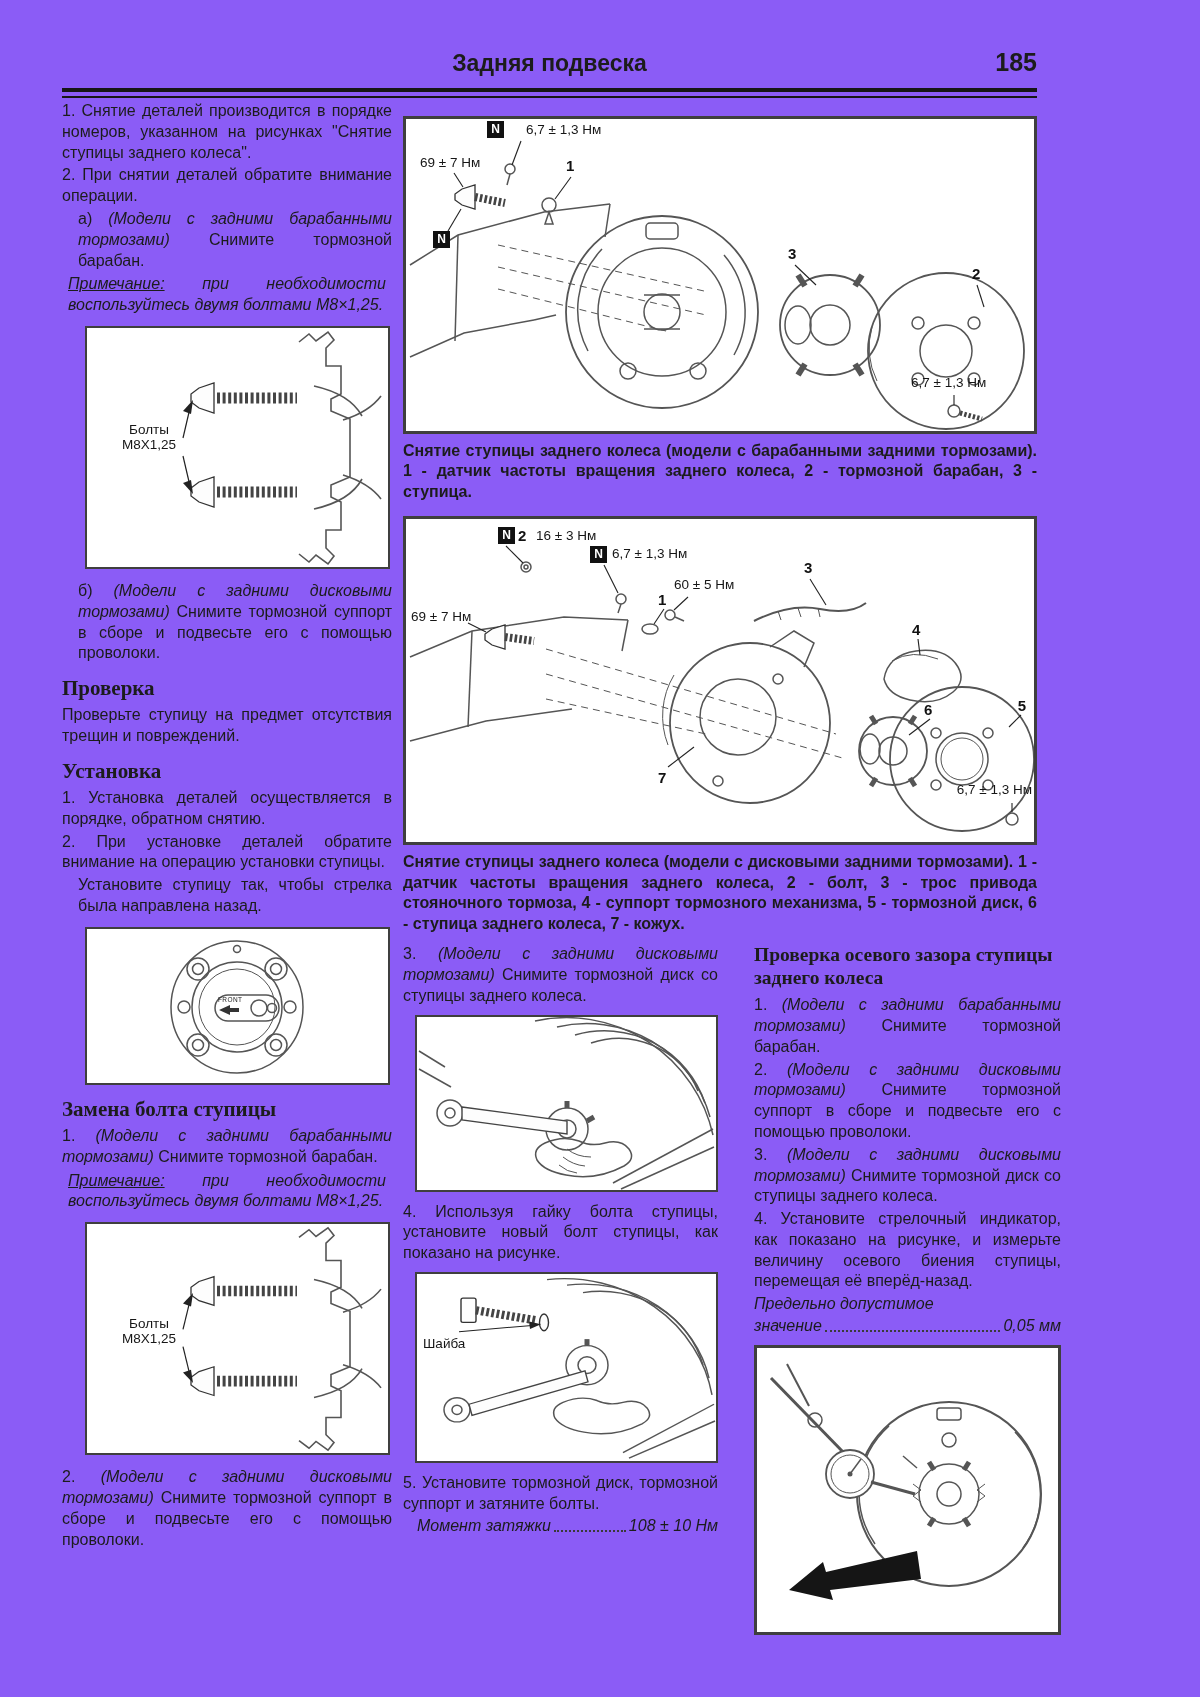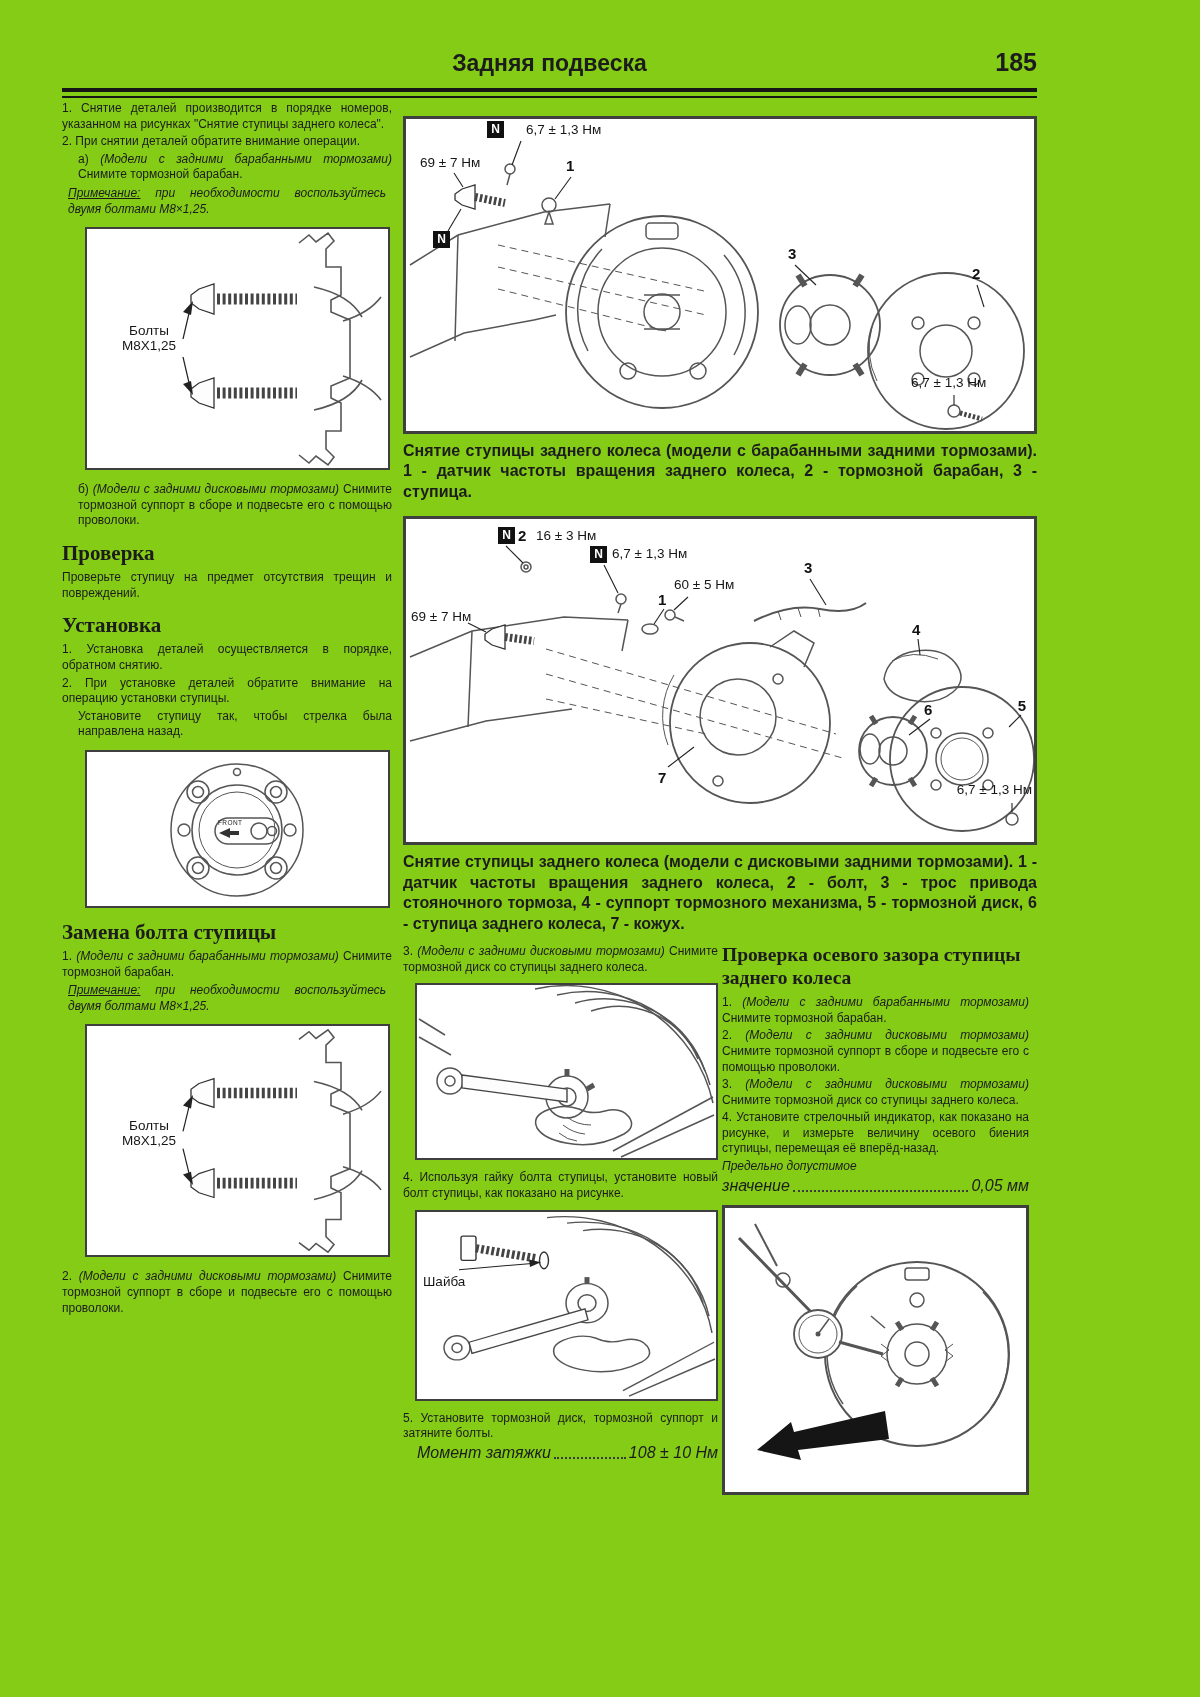--- a/index.html
+++ b/index.html
@@ -1,42 +1,42 @@
 <!DOCTYPE html>
 <html><head>
 <meta charset="utf-8">
 <style>
   html,body{margin:0;padding:0;background:#ddd;}
-  .page{position:relative;width:1200px;height:1697px;background:#84cc16;overflow:hidden;
+  .page{position:relative;width:1200px;height:1697px;background:#8b5cf6;overflow:hidden;
         font-family:"Liberation Sans",sans-serif;color:#1c1c1c;}
   .hdr{position:absolute;left:62px;top:50px;width:975px;height:36px;}
   .hdr-title{position:absolute;left:0;right:0;text-align:center;font-size:23px;font-weight:bold;}
   .hdr-page{position:absolute;right:0;top:-2px;font-size:25px;font-weight:bold;}
   .rule{position:absolute;left:62px;top:88px;width:975px;height:4px;border-top:4px solid #161616;border-bottom:2px solid #161616;}
   .col-left{position:absolute;left:62px;top:101px;width:330px;}
   .area-right{position:absolute;left:403px;top:108px;width:634px;}
-  .p{font-size:12px;line-height:1.3;margin:0 0 2px;text-align:justify;}
+  .p{font-size:16px;line-height:1.3;margin:0 0 2px;text-align:justify;}
   .ind{padding-left:16px;}
   .it{font-style:italic;}
   .note{font-style:italic;margin:3px 6px 6px;}
   .note .u{text-decoration:underline;}
   .h2{font-weight:bold;font-size:21px;margin:12px 0 5px;line-height:1.15;font-family:Liberation Serif, serif;}
   .h2.rc{font-size:19.5px;margin:0 0 6px;}
   .figure{position:relative;border:2px solid #3f3f3f;background:#fff;box-sizing:border-box;
           width:305px;margin:10px 0 12px 23px;}
   .figure.wide{width:634px;border-width:3px;margin:8px 0 0 0;}
   .figure.mid{width:303px;margin:8px 0 10px 12px;}
   .figure.rbox{width:307px;border-width:3px;margin:10px 0 0 0;}
   .figure svg{position:absolute;inset:0;width:100%;height:100%;display:block;}
   .flabel{position:absolute;font-size:13.5px;white-space:nowrap;color:#161616;}
   .fnum{position:absolute;font-size:15px;font-weight:bold;color:#111;}
   .nbox{position:absolute;width:17px;height:17px;background:#111;color:#fff;font-size:12px;
         font-weight:bold;line-height:17px;text-align:center;}
   .caption{font-size:16px;font-weight:bold;line-height:1.28;text-align:justify;margin:7px 0 0;}
-  .cols{display:flex;margin-top:10px;}
+  .cols{display:flex;margin-top:10px;gap:32px;}
   .midcol{width:315px;flex:none;}
   .rcol{width:307px;flex:none;margin-left:4px;}
   .spec{display:flex;align-items:flex-end;font-style:italic;font-size:16px;margin:2px 0 0;}
   .spec .dots{flex:1;border-bottom:2px dotted #3a3a3a;margin:0 3px 3px;}
   .spec.ml{margin-left:14px;}
   .front-label{position:absolute;font-size:6.5px;letter-spacing:.4px;color:#222;}
 </style>
 </head>
 <body>
 

